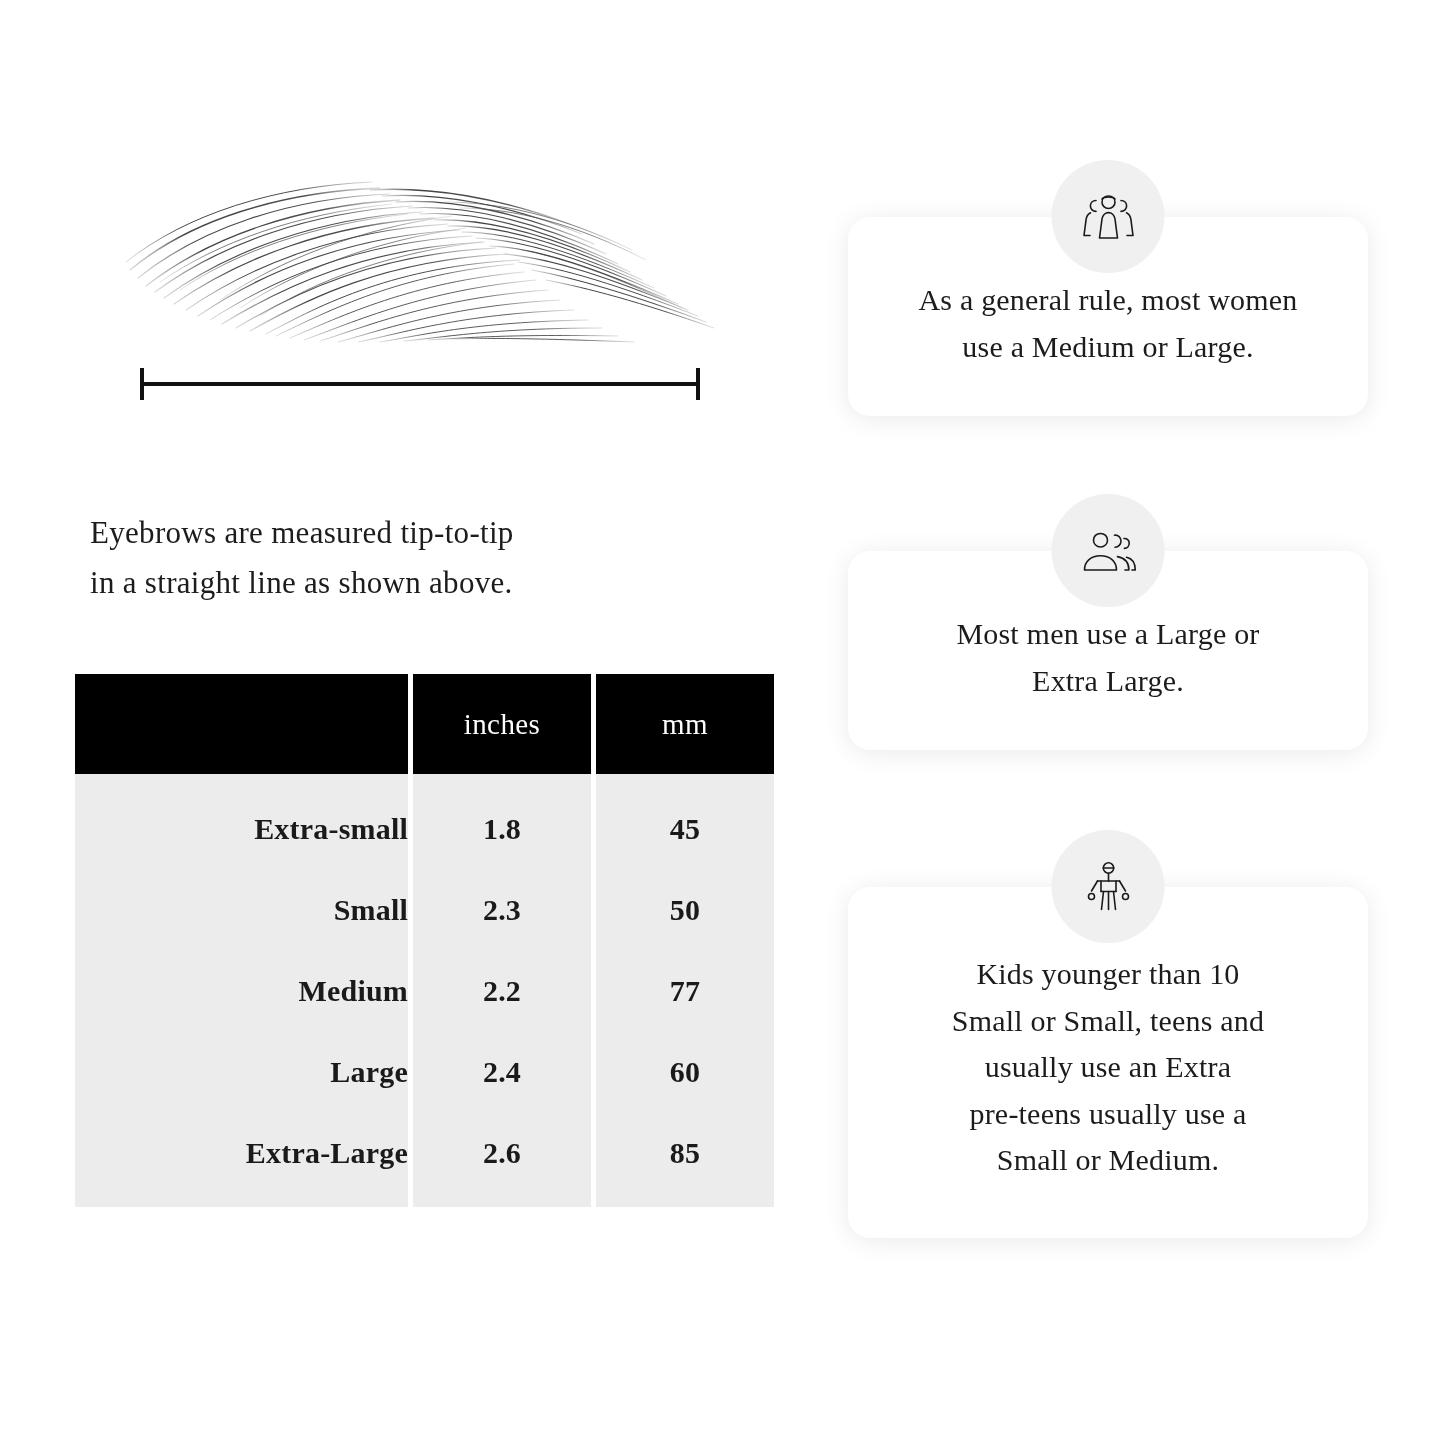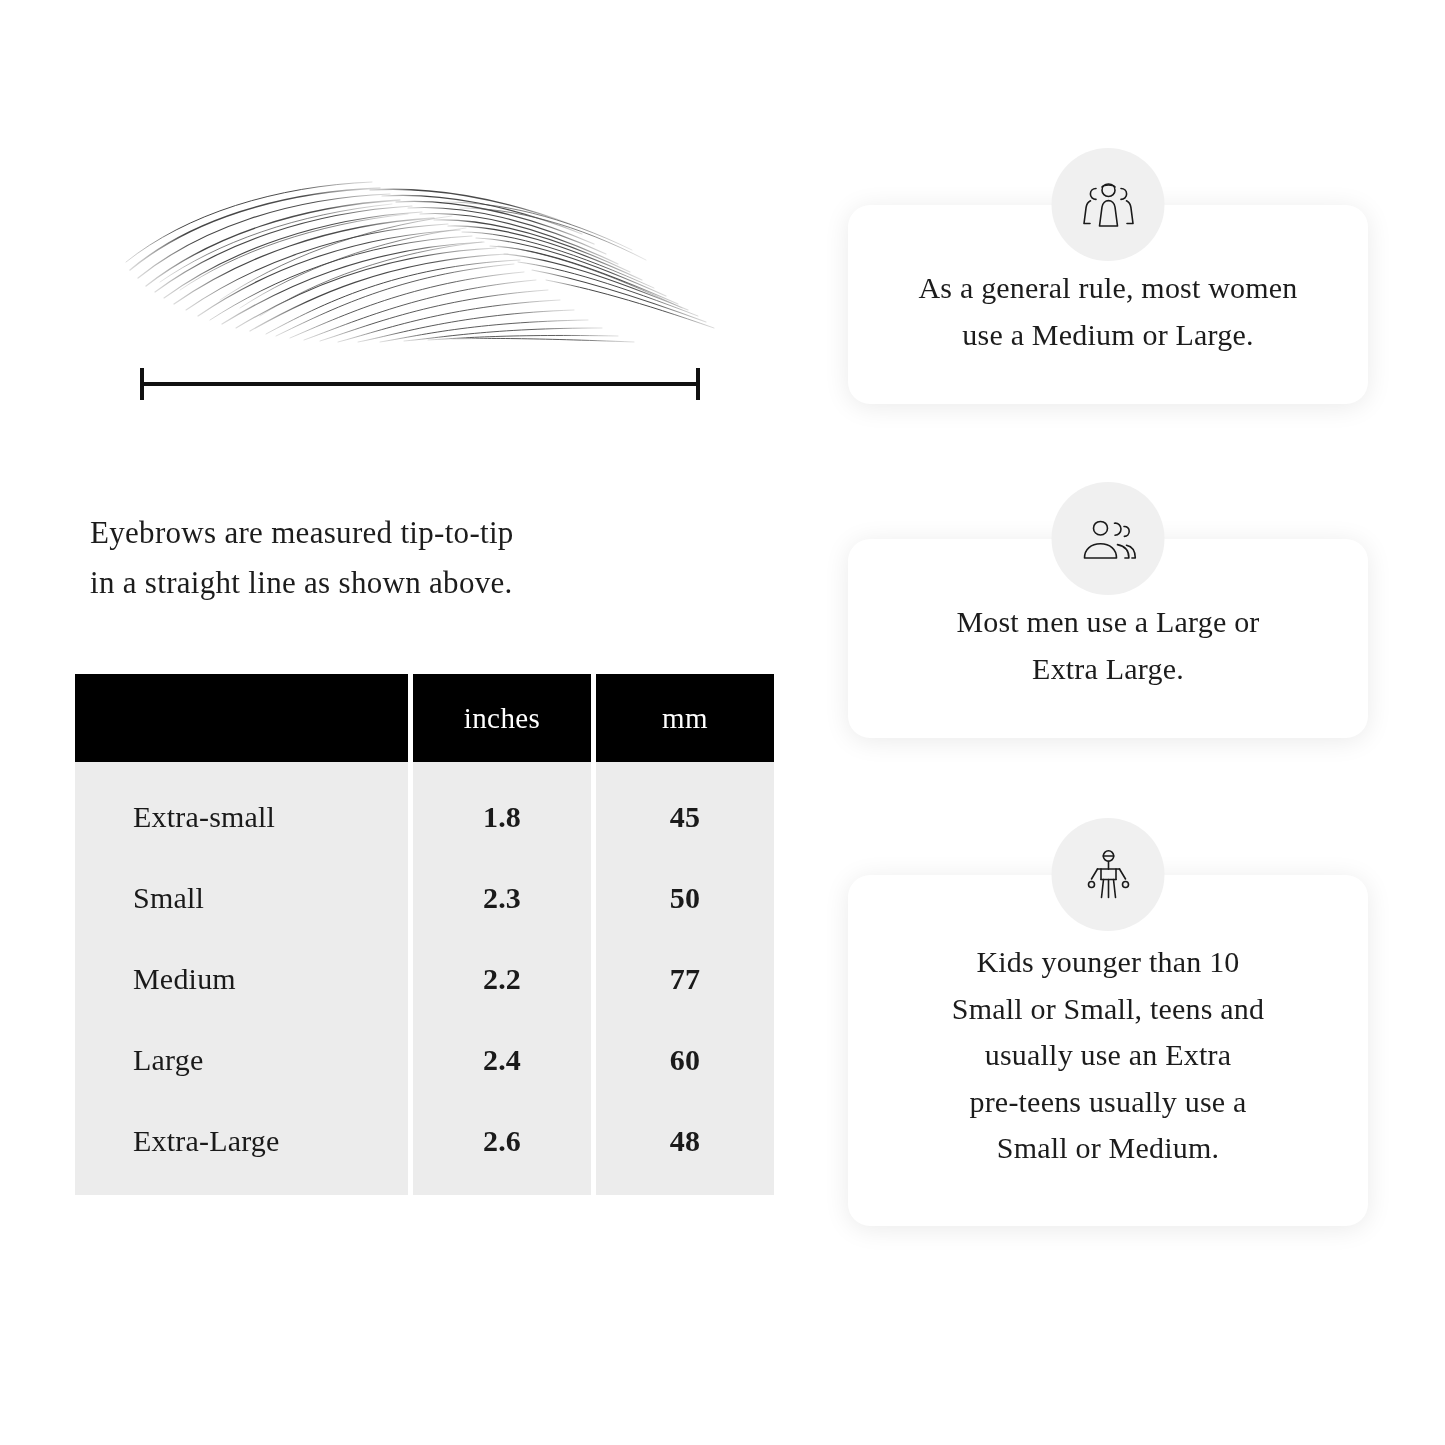--- a/index.html
+++ b/index.html
@@ -71,47 +71,48 @@
     width: 695px;
     border-collapse: separate;
     border-spacing: 5px 0;
     table-layout: fixed;
   }
   .size-table th {
     background: #000000;
     color: #ffffff;
     font-weight: normal;
     font-size: 29px;
-    height: 88px;
+    height: 100px;
     vertical-align: middle;
     letter-spacing: 0.4px;
   }
   .size-table th.col-name { width: 333px; }
   .size-table th.col-in  { width: 178px; }
   .size-table th.col-mm  { width: 178px; }
   .size-table td {
     background: #ececec;
     font-size: 30px;
     height: 81px;
     color: #1a1a1a;
     letter-spacing: 0.2px;
   }
   .size-table td.name {
-    text-align: left;
+    text-align: right;
     padding-left: 58px;
+    font-weight: bold;
   }
   .size-table td.num { text-align: center; font-weight: bold; }
   .size-table tbody tr:first-child td { padding-top: 14px; height: 95px; }
   .size-table tbody tr:last-child td { padding-bottom: 14px; height: 95px; }
 
   
   .right-col {
     position: absolute;
     left: 848px;
-    top: 142px;
+    top: 154px;
     width: 520px;
   }
 
   .note-card {
     position: relative;
     background: #ffffff;
     border-radius: 22px;
     box-shadow: 0 3px 26px rgba(0,0,0,0.085);
     padding: 60px 44px 46px 44px;
     text-align: center;
@@ -249,21 +250,21 @@
           <td class="num">77</td>
         </tr>
         <tr>
           <td class="name">Large</td>
           <td class="num">2.4</td>
           <td class="num">60</td>
         </tr>
         <tr>
           <td class="name">Extra-Large</td>
           <td class="num">2.6</td>
-          <td class="num">48</td>
+          <td class="num">85</td>
         </tr>
       </tbody>
     </table>
   </div>
 
   <div class="right-col">
 
     <div class="card-1">
       <div class="note-card">
         <div class="icon-badge">

